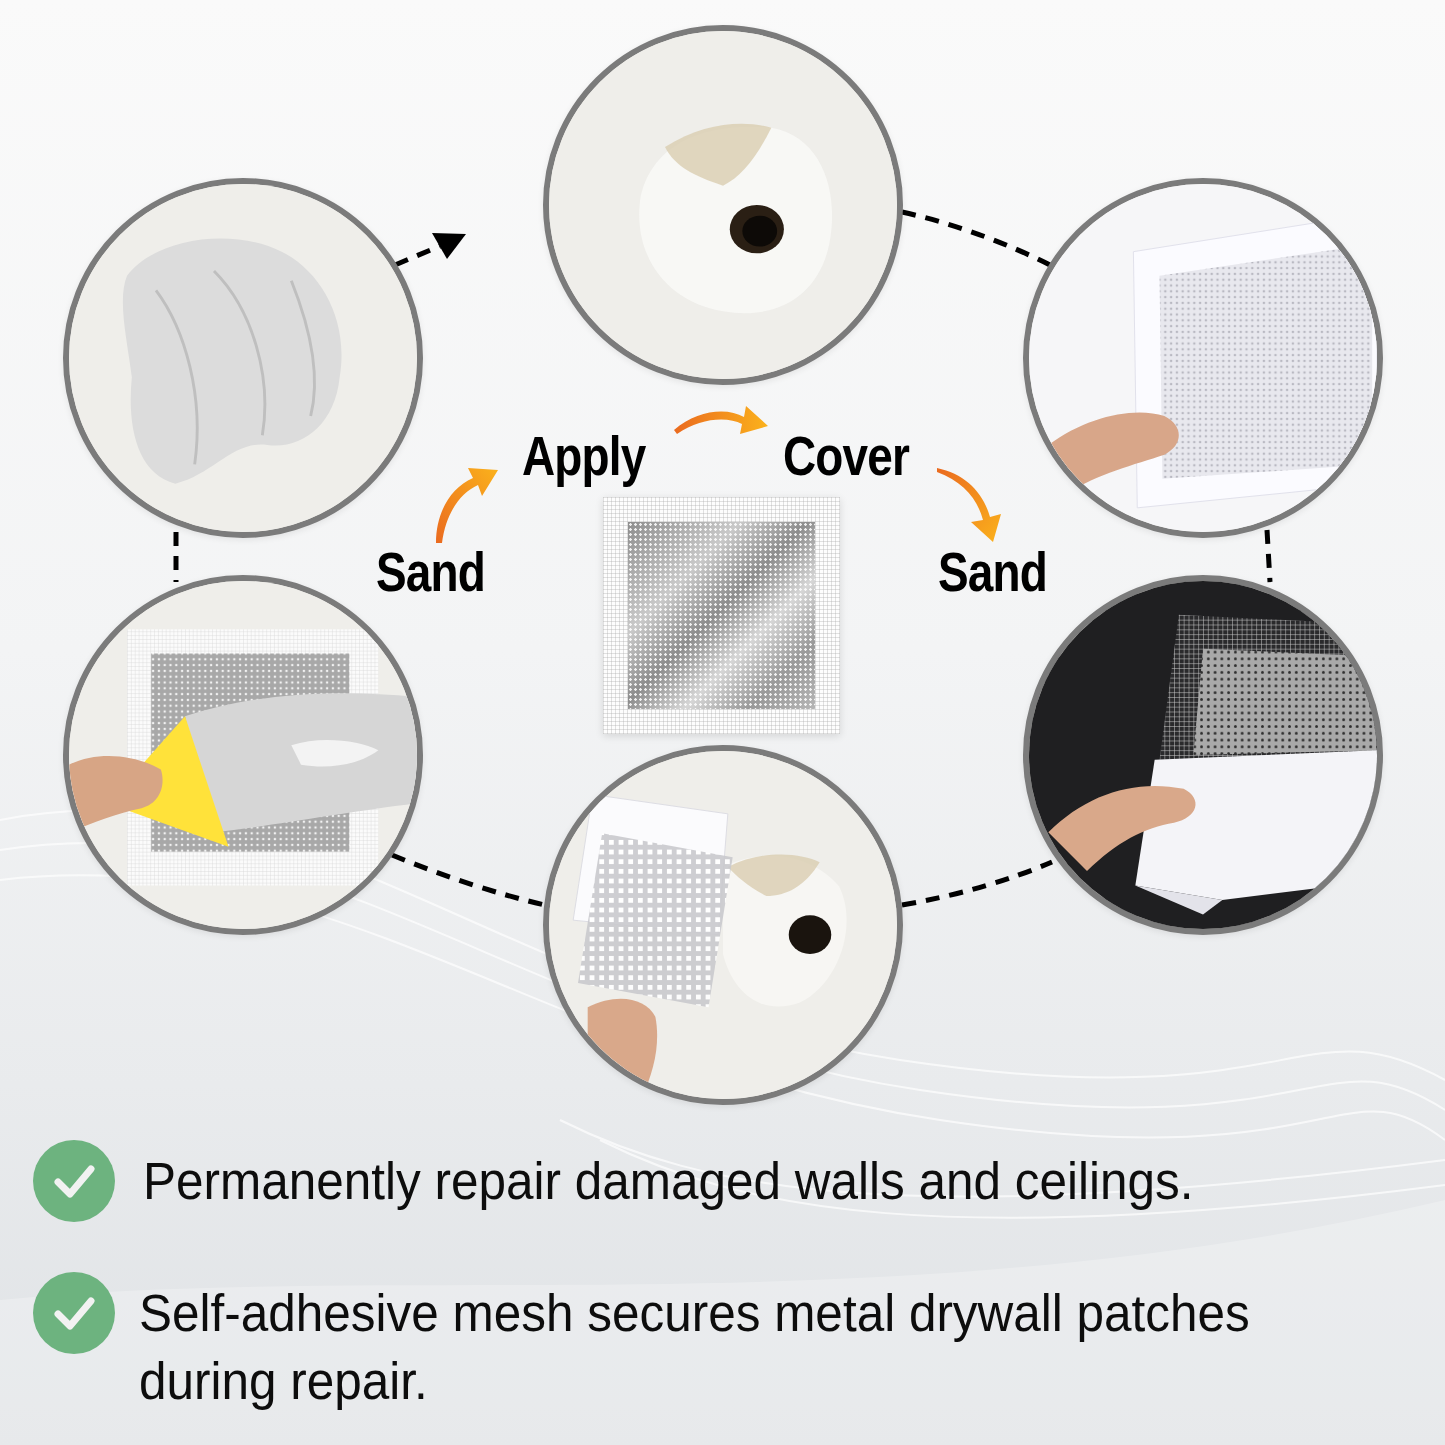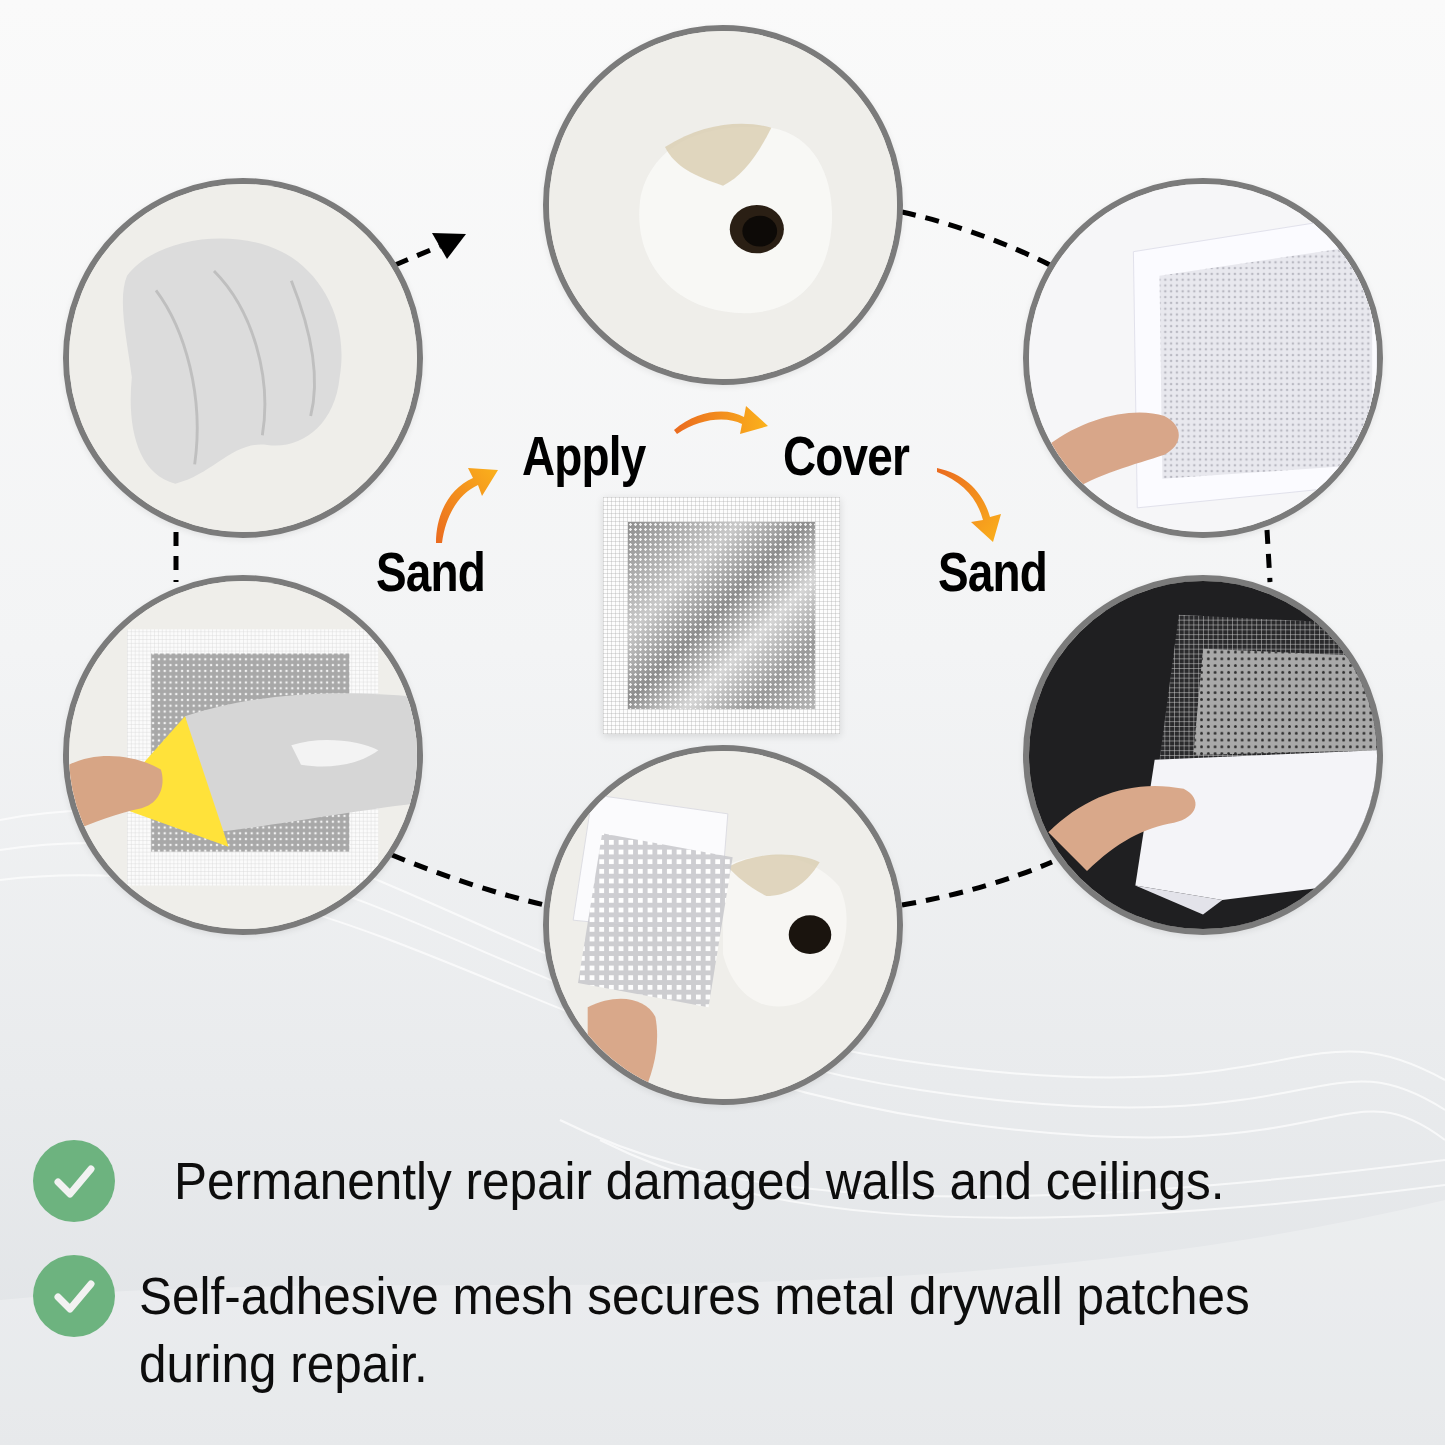--- a/index.html
+++ b/index.html
@@ -236,29 +236,29 @@
 <div class="step-label" style="left:376px; top:544px;">Sand</div>
 <div class="step-label" style="left:522px; top:428px;">Apply</div>
 <div class="step-label" style="left:783px; top:428px;">Cover</div>
 <div class="step-label" style="left:938px; top:544px;">Sand</div>
 
 <div class="center-product">
   <div class="metal"></div>
 </div>
 
 <div class="benefits">
-  <div class="benefit" style="left:33px; top:10px;gap:31px;">
+  <div class="benefit" style="left:33px; top:10px;">
     <div class="check">
       <svg viewBox="0 0 50 50">
           <path d="M9 26 L21 38 L42 13" fill="none" stroke="#f2f2f2" stroke-width="7" stroke-linecap="round" stroke-linejoin="round"></path>
         </svg>
     </div>
     <div class="benefit-text" style="margin-left:28px; margin-top:8px;">Permanently repair damaged walls and ceilings.</div>
   </div>
-  <div class="benefit" style="left:33px; top:125px;">
+  <div class="benefit" style="left:33px; top:142px;">
     <div class="check">
       <svg viewBox="0 0 50 50">
           <path d="M9 26 L21 38 L42 13" fill="none" stroke="#f2f2f2" stroke-width="7" stroke-linecap="round" stroke-linejoin="round"></path>
         </svg>
     </div>
     <div style="margin-left:24px; margin-top:8px;">
       <div class="benefit-text">Self-adhesive mesh secures metal drywall patches</div>
       <div class="benefit-text">during repair.</div>
     </div>
   </div>

